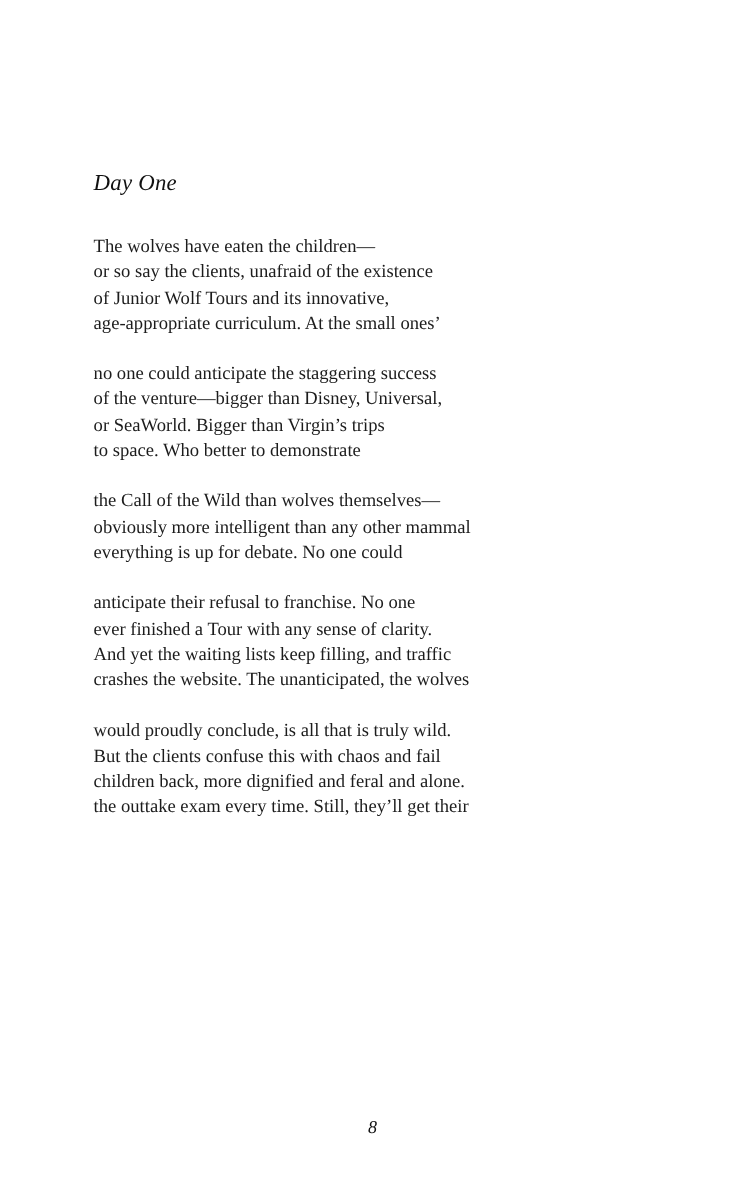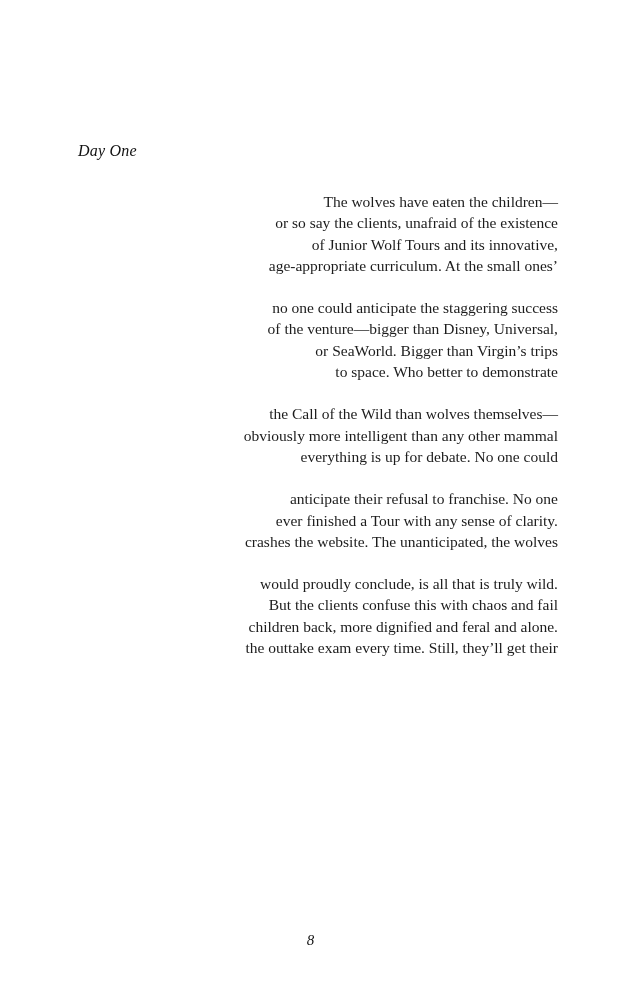--- a/index.html
+++ b/index.html
@@ -18,33 +18,32 @@
   }
   .content {
     position: absolute;
     left: 78px;
     top: 142px;
     width: 480px;
   }
   .poem-title {
     font-style: italic;
     font-weight: normal;
-    font-size: 16px;
+    font-size: 19px;
     letter-spacing: 0.2px;
     margin: 0 0 31px 0;
     color: #111111;
   }
   .stanza {
     margin: 0 0 21px 0;
   }
   .poem-line {
     font-size: 15.5px;
     line-height: 21.3px;
     white-space: nowrap;
-    text-align: right;
   }
   .page-number {
     position: absolute;
     left: 0;
     width: 100%;
     bottom: 47px;
     text-align: center;
     font-style: italic;
     font-size: 15px;
     color: #111111;
@@ -75,20 +74,21 @@
 
     <div class="stanza">
       <div class="poem-line">the Call of the Wild than wolves themselves—</div>
       <div class="poem-line">obviously more intelligent than any other mammal</div>
       <div class="poem-line">everything is up for debate. No one could</div>
     </div>
 
     <div class="stanza">
       <div class="poem-line">anticipate their refusal to franchise. No one</div>
       <div class="poem-line">ever finished a Tour with any sense of clarity.</div>
+      <div class="poem-line">And yet the waiting lists keep filling, and traffic</div>
       <div class="poem-line">crashes the website. The unanticipated, the wolves</div>
     </div>
 
     <div class="stanza">
       <div class="poem-line">would proudly conclude, is all that is truly wild.</div>
       <div class="poem-line">But the clients confuse this with chaos and fail</div>
       <div class="poem-line">children back, more dignified and feral and alone.</div>
       <div class="poem-line">the outtake exam every time. Still, they’ll get their</div>
     </div>
 

